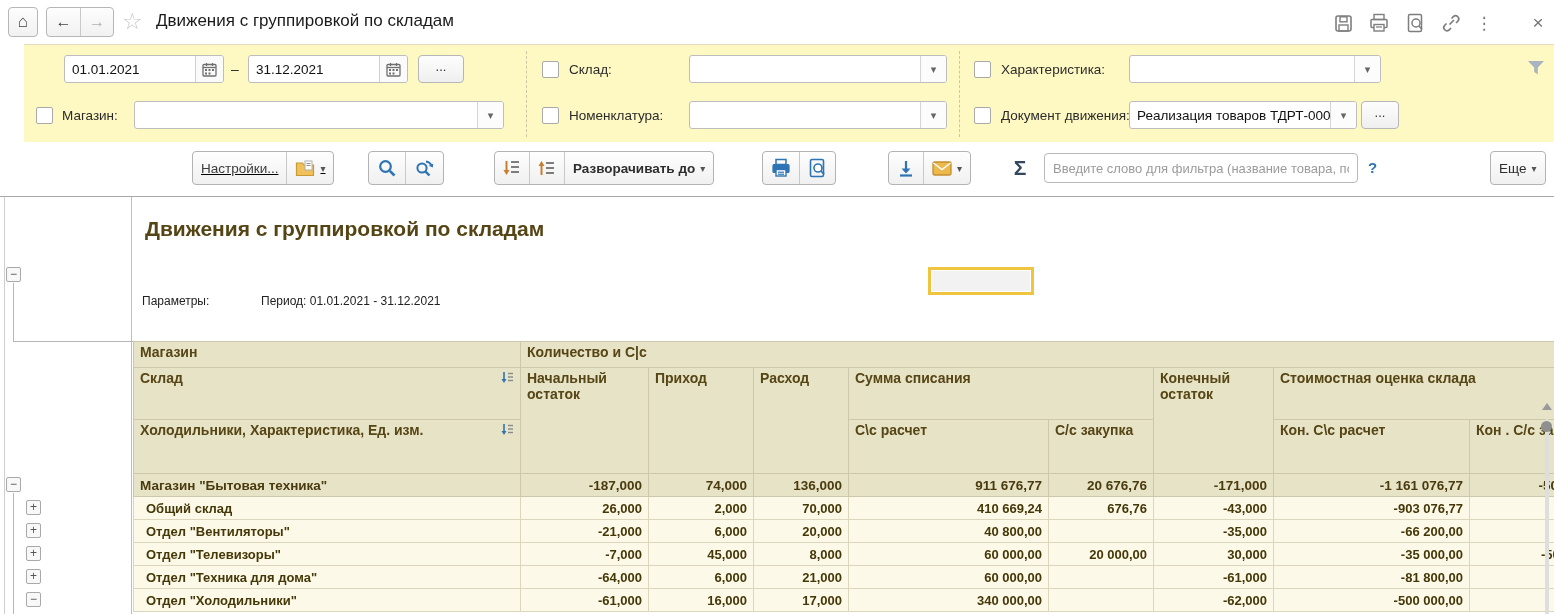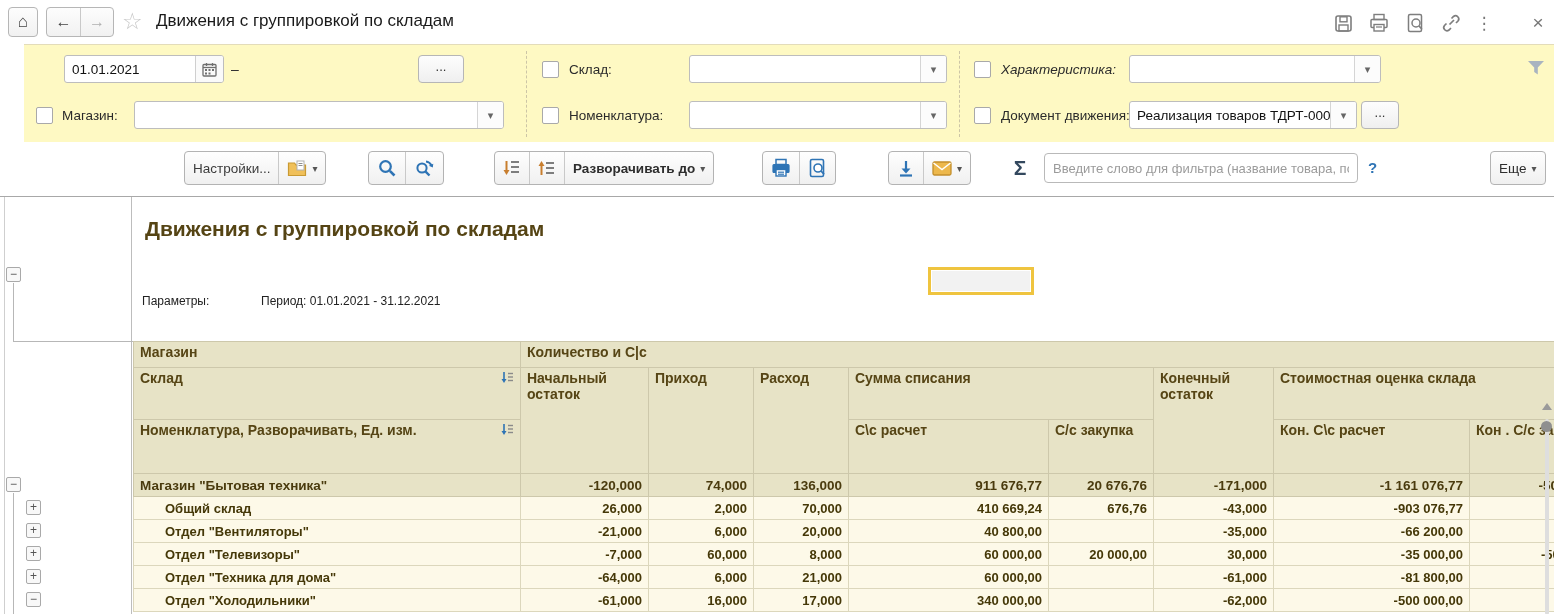--- a/index.html
+++ b/index.html
@@ -79,21 +79,21 @@
   #grid .hd { background:#e7e3c6; color:#564515; font-weight:bold; font-size:14px;
               padding:2px 6px; vertical-align:top; text-align:left; }
   #grid tr.hr1 td { height:26px; }
   #grid tr.hr2 td { height:52px; }
   #grid tr.hr3 td { height:54px; }
   #grid tr.grow td { background:#e7e3c6; color:#4a3b0e; font-weight:bold; font-size:13.5px; height:23px; padding:1px 6px; }
   #grid tr.drow td { background:#fdf9e8; color:#453808; font-weight:bold; font-size:13px; height:23px;
                      padding:1px 6px; border-color:#dcd7bc; }
   #grid td.num { text-align:right; white-space:nowrap; }
   #grid td.name { white-space:nowrap; }
-  #grid tr.drow td.name { padding-left:31px; }
+  #grid tr.drow td.name { padding-left:12px; }
   .sortico { float:right; margin-top:1px; }
 
   
   #v-scroll-track { position:absolute; left:1545px; top:222px; width:4px; height:196px; background:#dedede; border-radius:2px; }
   #v-scroll-up { position:absolute; left:1542px; top:206px; width:0; height:0;
                  border-left:5px solid transparent; border-right:5px solid transparent;
                  border-bottom:7px solid #9a9a9a; }
   #v-scroll-thumb { position:absolute; left:1541px; top:224px; width:11px; height:11px; border-radius:50%; background:#8f8f8f; }
 
   svg { display:block; }
@@ -159,20 +159,36 @@
           <line x1="10.5" y1="1" x2="10.5" y2="4" stroke="#6f6f6f" stroke-width="1.3"></line>
           <rect x="3" y="7" width="2" height="2" fill="#6f6f6f"></rect>
           <rect x="6.5" y="7" width="2" height="2" fill="#6f6f6f"></rect>
           <rect x="10" y="7" width="2" height="2" fill="#6f6f6f"></rect>
           <rect x="3" y="10.5" width="2" height="2" fill="#6f6f6f"></rect>
           <rect x="6.5" y="10.5" width="2" height="2" fill="#6f6f6f"></rect>
         </svg>
     </span>
   </div>
   <div id="fdash" style="left:207px;top:16px;">–</div>
+  <div class="finput" style="left:224px;top:10px;width:160px;">
+    <span class="val">31.12.2021</span>
+    <span class="calbtn">
+      <svg width="15" height="15" viewBox="0 0 15 15">
+          <rect x="1" y="2.5" width="13" height="11.5" rx="1" fill="none" stroke="#6f6f6f" stroke-width="1.3"></rect>
+          <line x1="1" y1="5.5" x2="14" y2="5.5" stroke="#6f6f6f" stroke-width="1.3"></line>
+          <line x1="4.5" y1="1" x2="4.5" y2="4" stroke="#6f6f6f" stroke-width="1.3"></line>
+          <line x1="10.5" y1="1" x2="10.5" y2="4" stroke="#6f6f6f" stroke-width="1.3"></line>
+          <rect x="3" y="7" width="2" height="2" fill="#6f6f6f"></rect>
+          <rect x="6.5" y="7" width="2" height="2" fill="#6f6f6f"></rect>
+          <rect x="10" y="7" width="2" height="2" fill="#6f6f6f"></rect>
+          <rect x="3" y="10.5" width="2" height="2" fill="#6f6f6f"></rect>
+          <rect x="6.5" y="10.5" width="2" height="2" fill="#6f6f6f"></rect>
+        </svg>
+    </span>
+  </div>
   <div class="dots-btn" style="left:394px;top:10px;width:46px;">...</div>
 
   <div class="chk" style="left:12px;top:62px;"></div>
   <div class="flabel" style="left:38px;top:63px;text-align:center;">Магазин:</div>
   <div class="finput" style="left:110px;top:56px;width:370px;">
     <span class="val"></span>
     <span class="combo-arrow">▾</span>
   </div>
 
   <div class="chk" style="left:518px;top:16px;"></div>
@@ -182,21 +198,21 @@
     <span class="combo-arrow">▾</span>
   </div>
   <div class="chk" style="left:518px;top:62px;"></div>
   <div class="flabel" style="left:545px;top:63px;">Номенклатура:</div>
   <div class="finput" style="left:665px;top:56px;width:258px;">
     <span class="val"></span>
     <span class="combo-arrow">▾</span>
   </div>
 
   <div class="chk" style="left:950px;top:16px;"></div>
-  <div class="flabel" style="left:977px;top:17px;font-style:italic;">Характеристика:</div>
+  <div class="flabel" style="left:977px;top:17px;">Характеристика:</div>
   <div class="finput" style="left:1105px;top:10px;width:252px;">
     <span class="val"></span>
     <span class="combo-arrow">▾</span>
   </div>
   <div class="chk" style="left:950px;top:62px;"></div>
   <div class="flabel" style="left:977px;top:63px;">Документ движения:</div>
   <div class="finput" style="left:1105px;top:56px;width:228px;">
     <span class="val">Реализация товаров ТДРТ-0000</span>
     <span class="combo-arrow">▾</span>
   </div>
@@ -204,21 +220,21 @@
 
   <div class="abs" style="left:1502px;top:14px;">
     <svg width="20" height="18" viewBox="0 0 20 18">
         <path d="M2 2 h16 l-6.2 6.5 v7 l-3.6-2.6 v-4.4 Z" fill="#a9b4c0"></path>
       </svg>
   </div>
 </div>
 
 <div id="toolbar">
 
-  <div class="t-group" style="left:184px;">
+  <div class="t-group" style="left:192px;text-decoration:underline;">
     <div style="color:#3c3c3c;">Настройки...</div>
     <div>
       <span>
         <svg width="20" height="18" viewBox="0 0 20 18">
             <path d="M1.5 4 h6 l1.5 2 h9.5 v10.5 h-17 Z" fill="#f0c05a" stroke="#c99a33" stroke-width="1.2"></path>
             <rect x="10" y="2" width="7" height="9" fill="#fff" stroke="#b0b0b0" stroke-width="1"></rect>
             <line x1="11.5" y1="4.5" x2="15.5" y2="4.5" stroke="#8f8f8f"></line>
             <line x1="11.5" y1="6.5" x2="15.5" y2="6.5" stroke="#8f8f8f"></line>
           </svg>
       </span>
@@ -380,32 +396,32 @@
           <td class="hd">
             <span class="sortico">
               <svg width="13" height="13" viewBox="0 0 13 13">
                   <line x1="3" y1="1" x2="3" y2="9" stroke="#2e74b5" stroke-width="1.6"></line>
                   <polygon points="0.5,8 5.5,8 3,12" fill="#2e74b5"></polygon>
                   <line x1="7" y1="2.5" x2="12" y2="2.5" stroke="#8a8a8a" stroke-width="1.4"></line>
                   <line x1="7" y1="6" x2="12" y2="6" stroke="#8a8a8a" stroke-width="1.4"></line>
                   <line x1="7" y1="9.5" x2="12" y2="9.5" stroke="#8a8a8a" stroke-width="1.4"></line>
                 </svg>
             </span>
-            <span style="white-space:normal;display:block;width:330px;">Номенклатура, Разворачивать, Ед. изм.</span>
+            <span style="white-space:normal;display:block;width:330px;">Холодильники, Характеристика, Ед. изм.</span>
           </td>
           <td class="hd">С\с расчет</td>
           <td class="hd">С/с закупка</td>
           <td class="hd">Кон. С\с расчет</td>
           <td class="hd">Кон . С/с закупка</td>
         </tr>
       </tbody>
       <tbody id="grid-body">
           <tr class="grow">
             <td class="name">Магазин "Бытовая техника"</td>
-            <td class="num">-120,000</td>
+            <td class="num">-187,000</td>
             <td class="num">74,000</td>
             <td class="num">136,000</td>
             <td class="num">911 676,77</td>
             <td class="num">20 676,76</td>
             <td class="num">-171,000</td>
             <td class="num">-1 161 076,77</td>
             <td class="num">-50 676,76</td>
           </tr>
           <tr class="drow">
             <td class="name">Общий склад</td>
@@ -425,21 +441,21 @@
             <td class="num">20,000</td>
             <td class="num">40 800,00</td>
             <td class="num"></td>
             <td class="num">-35,000</td>
             <td class="num">-66 200,00</td>
             <td class="num"></td>
           </tr>
           <tr class="drow">
             <td class="name">Отдел "Телевизоры"</td>
             <td class="num">-7,000</td>
-            <td class="num">60,000</td>
+            <td class="num">45,000</td>
             <td class="num">8,000</td>
             <td class="num">60 000,00</td>
             <td class="num">20 000,00</td>
             <td class="num">30,000</td>
             <td class="num">-35 000,00</td>
             <td class="num">-50 000,00</td>
           </tr>
           <tr class="drow">
             <td class="name">Отдел "Техника для дома"</td>
             <td class="num">-64,000</td>

